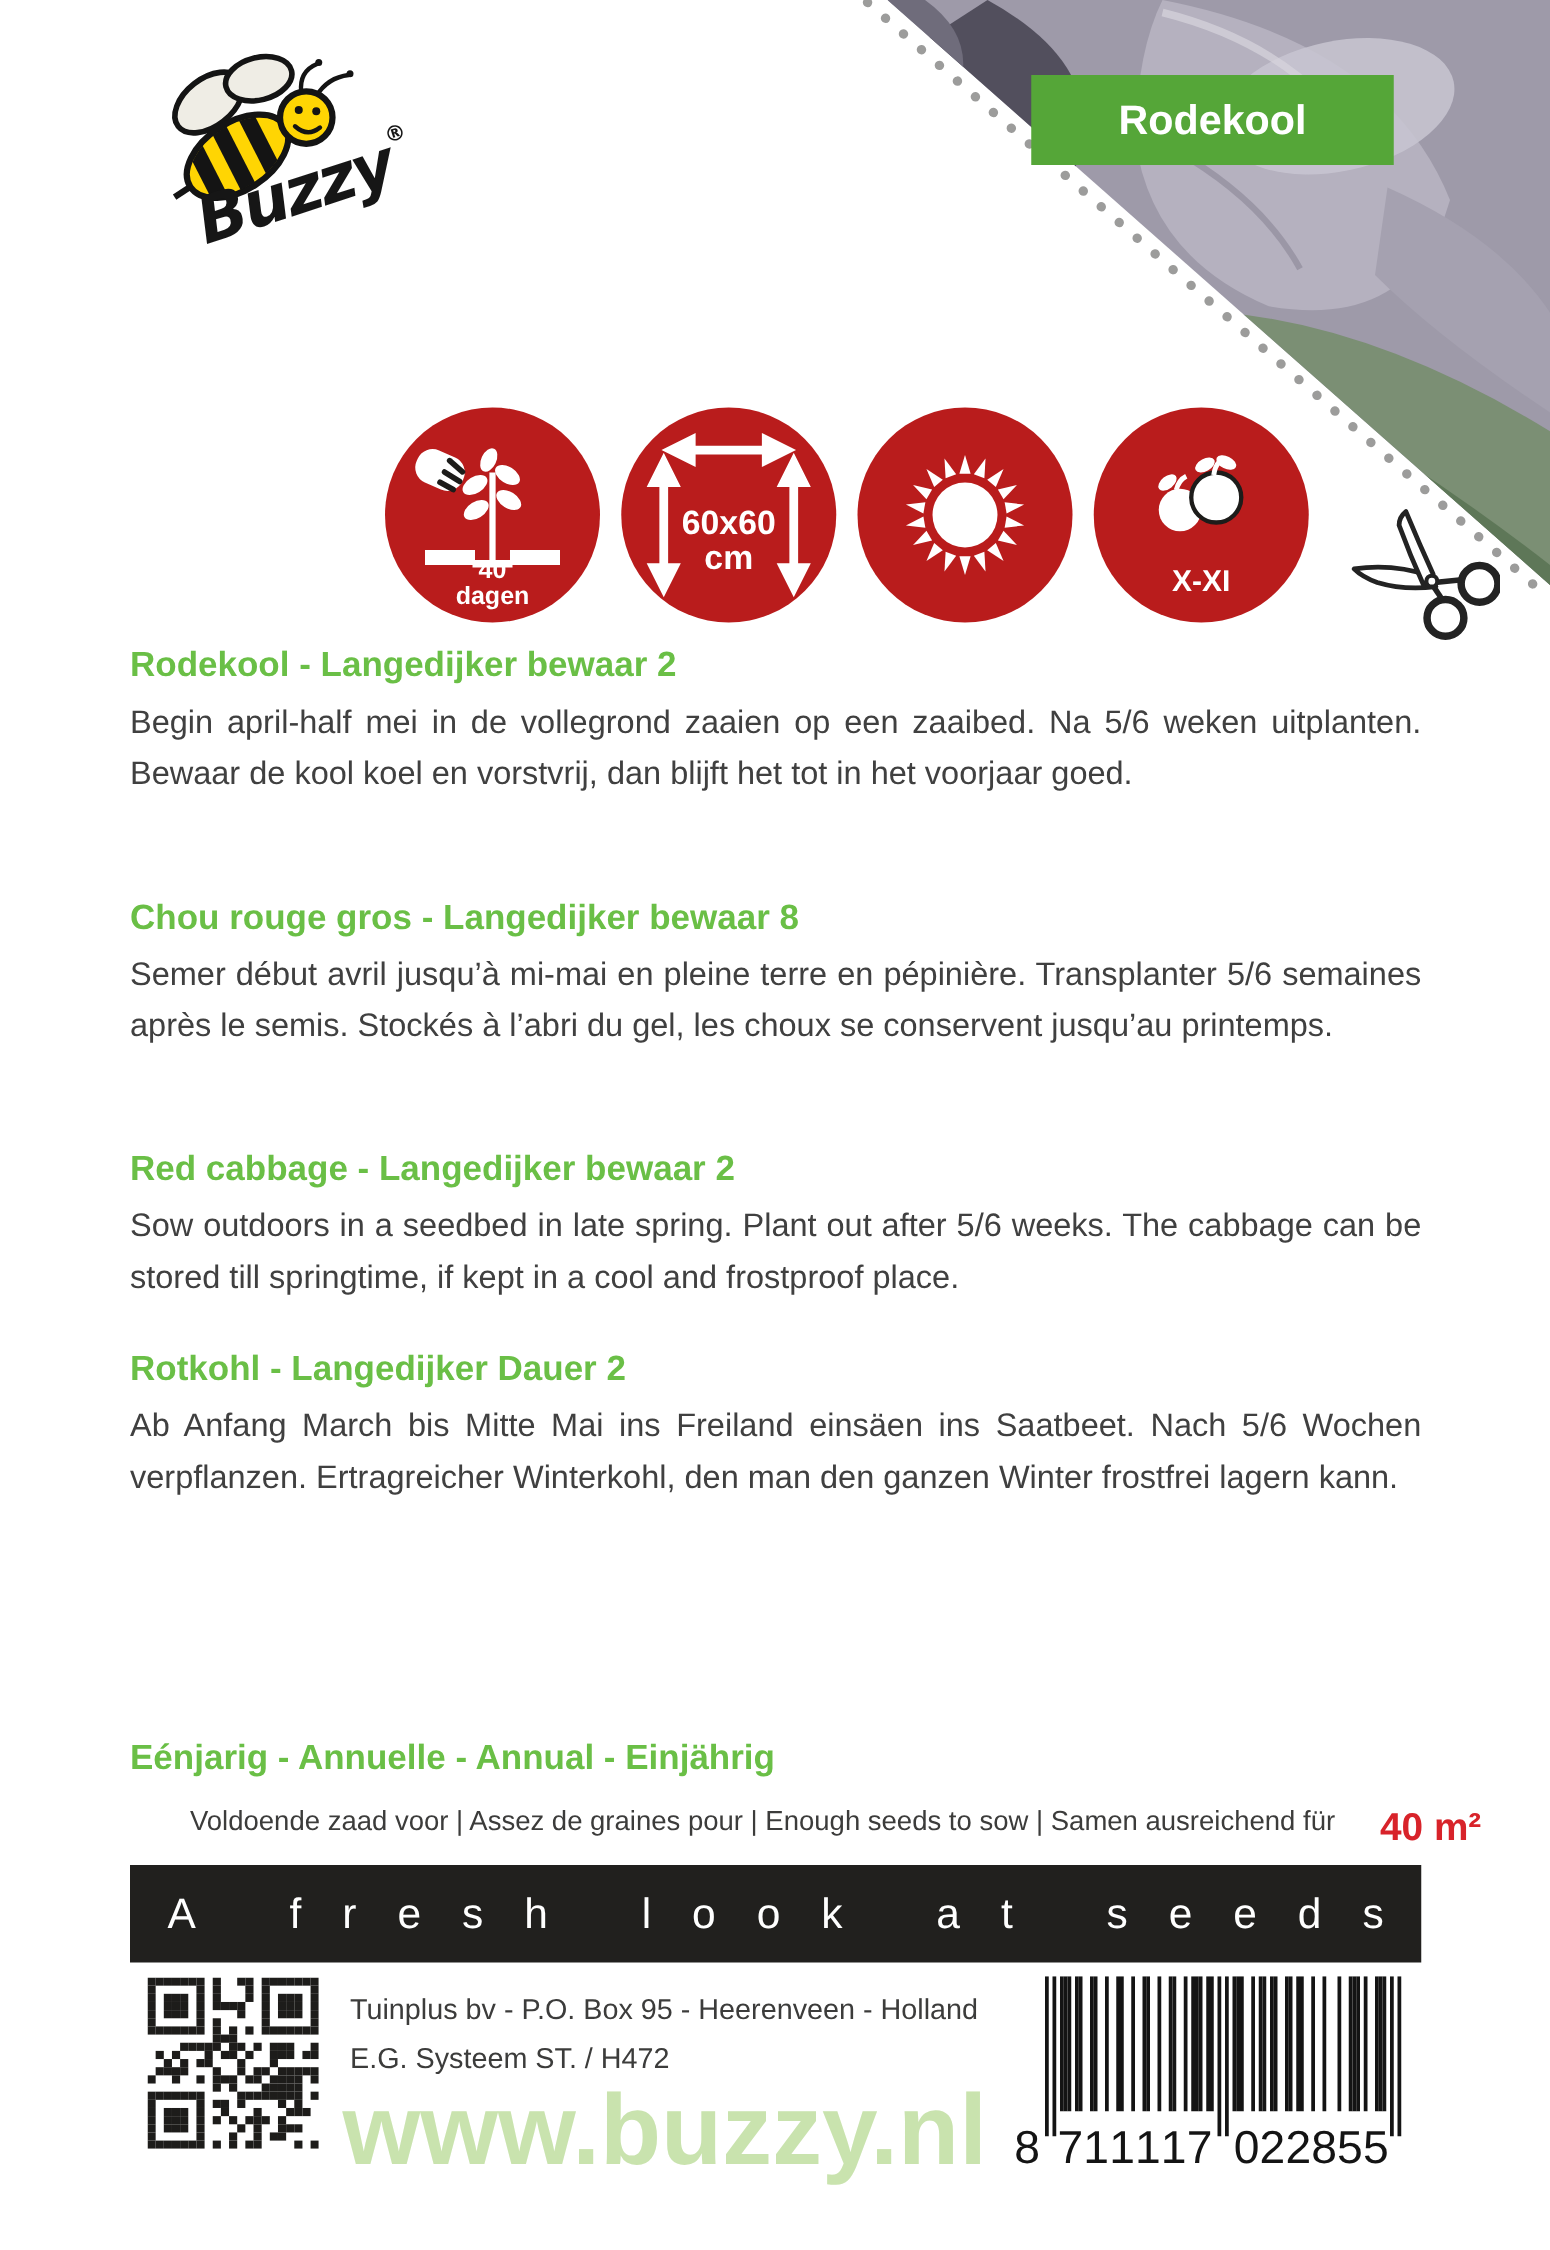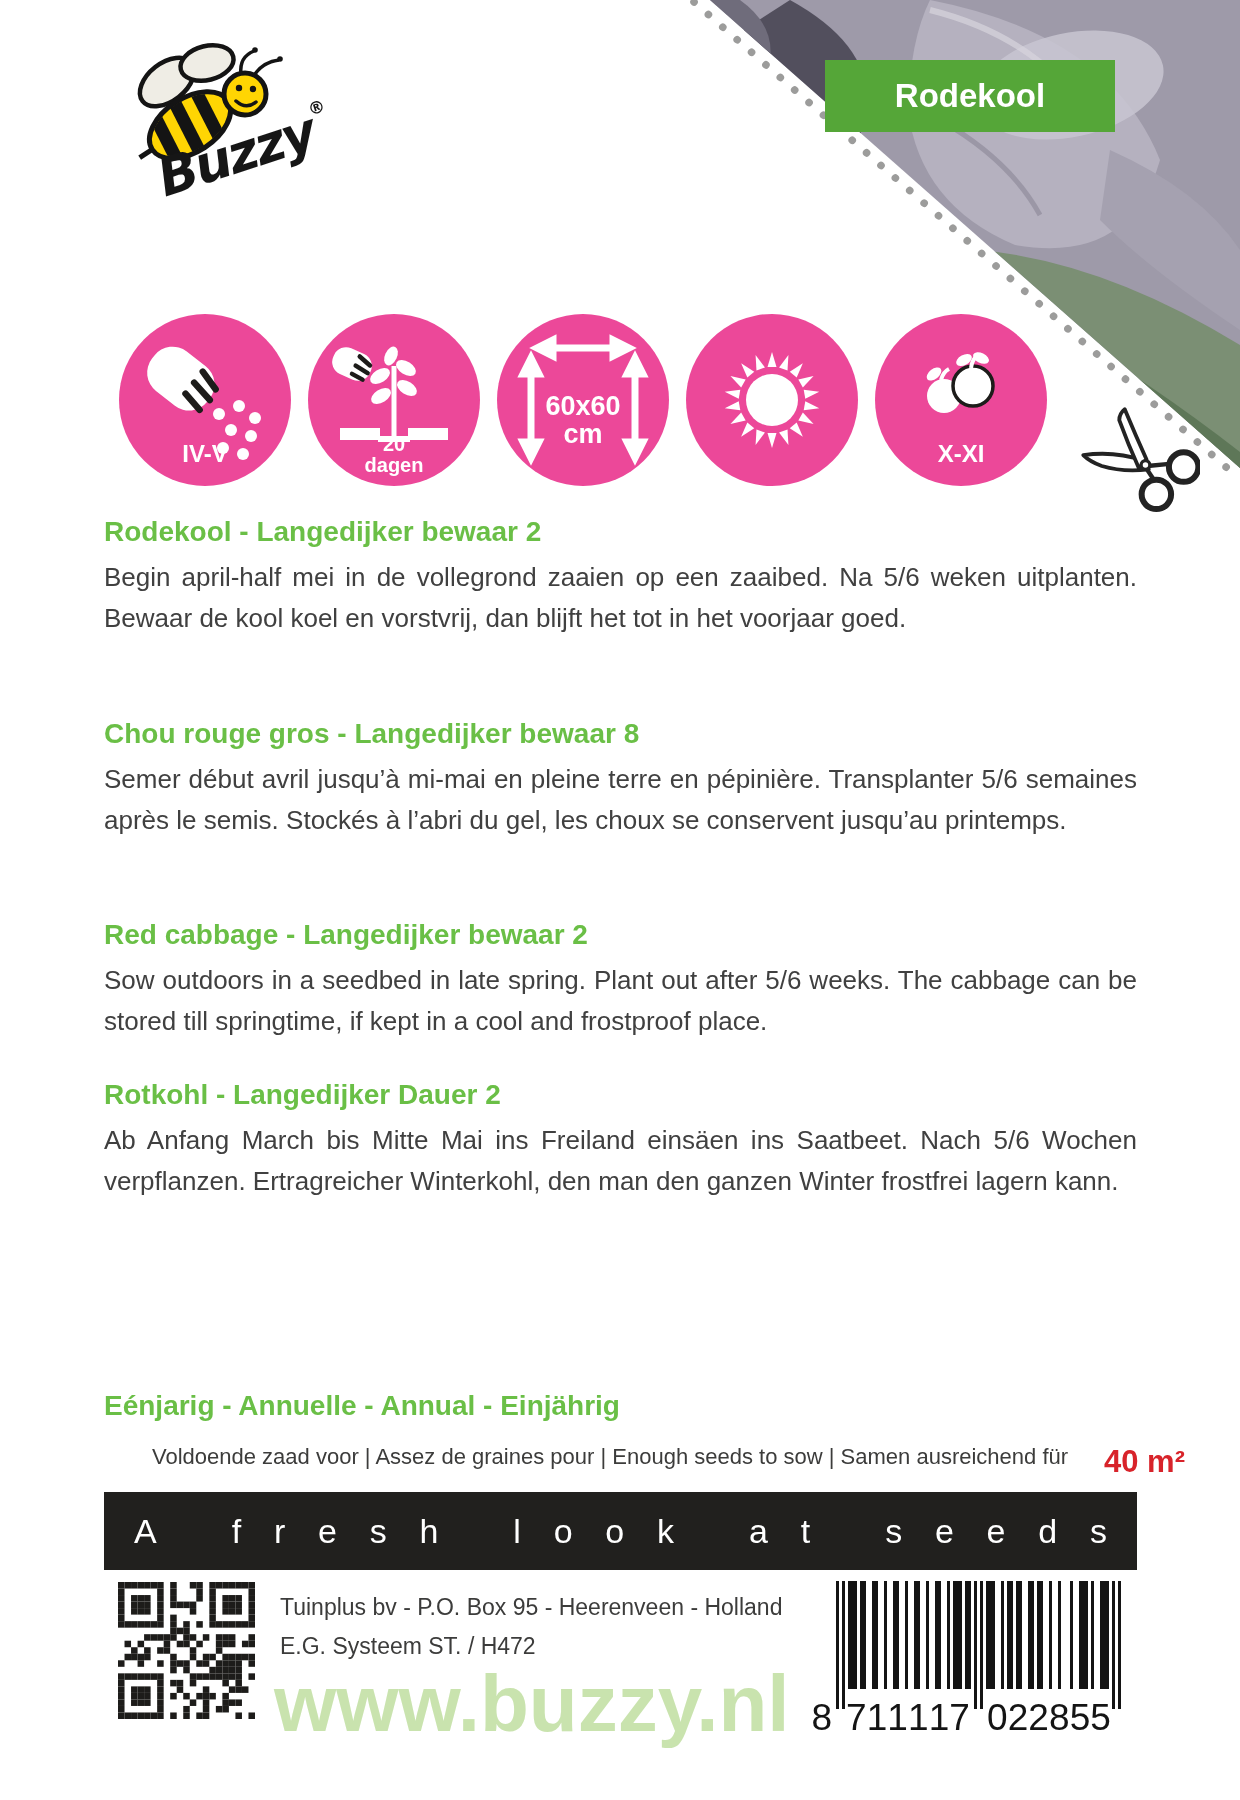--- a/index.html
+++ b/index.html
@@ -20,22 +20,22 @@
   .logo svg{position:absolute;left:0;top:0;}
   .logo-text{position:absolute;left:60px;top:96px;transform:rotate(-18deg);
              font-family:"DejaVu Sans",sans-serif;font-style:italic;font-weight:bold;
              font-size:52px;letter-spacing:-2px;color:#161616;white-space:nowrap;}
   .logo-text sup{font-size:17px;font-style:normal;letter-spacing:0;position:relative;top:-14px;left:2px;}
 
   
   .scissors{position:absolute;left:1080px;top:406px;width:120px;height:120px;}
 
   
-  .icon-circle{position:absolute;top:314px;width:172px;height:172px;border-radius:50%;
-               background:#ec4899;}
+  .icon-circle{position:absolute;top:326px;width:172px;height:172px;border-radius:50%;
+               background:#b91c1c;}
   .icon-circle svg{position:absolute;left:0;top:0;width:172px;height:172px;}
   .icon-label{position:absolute;left:0;right:0;text-align:center;color:#fff;font-weight:bold;}
   .lbl-one{bottom:18px;font-size:24px;}
   .lbl-two{bottom:10px;font-size:20px;line-height:21px;}
   .lbl-mid{top:78px;font-size:27px;line-height:28px;}
 
   
   .section{position:absolute;left:104px;width:1033px;}
   .section h3{margin:0 0 9px 0;font-size:28px;font-weight:bold;color:#6abf46;}
   .section p{margin:0;font-size:26px;line-height:41px;color:#404040;text-align:justify;}
@@ -125,42 +125,20 @@
   <svg class="scissors" viewBox="0 0 110 110">
     <path d="M3 45 Q32 41 58 50 L63 58 Q40 61 20 55 Q9 51 3 45 Z" fill="#fff" stroke="#232323" stroke-width="3.5" stroke-linejoin="round"></path>
     <path d="M41 3 Q51 27 61 49 L54 57 Q44 35 36 13 Q36 7 41 3 Z" fill="#fff" stroke="#232323" stroke-width="3.5" stroke-linejoin="round"></path>
     <circle cx="70" cy="81" r="13.5" fill="none" stroke="#232323" stroke-width="5.5"></circle>
     <circle cx="95" cy="56" r="13.5" fill="none" stroke="#232323" stroke-width="5.5"></circle>
     <line x1="60" y1="56" x2="68" y2="68" stroke="#232323" stroke-width="4"></line>
     <line x1="62" y1="55" x2="82" y2="53" stroke="#232323" stroke-width="4"></line>
     <circle cx="60" cy="54" r="4" fill="#fff" stroke="#232323" stroke-width="3"></circle>
   </svg>
 
-  <div class="icon-circle" style="left:119px">
-    <svg viewBox="-86 -86 172 172">
-      <g transform="translate(-24,-20) rotate(38)">
-        <rect x="-36" y="-26" width="70" height="50" rx="23" fill="#fff"></rect>
-        <g stroke="#1d1c1a" stroke-width="6.5" stroke-linecap="round">
-          <line x1="12" y1="-20" x2="33" y2="-14"></line>
-          <line x1="12" y1="-6" x2="35" y2="-2"></line>
-          <line x1="12" y1="8" x2="33" y2="12"></line>
-        </g>
-      </g>
-      <g fill="#fff">
-        <circle cx="14" cy="14" r="6"></circle>
-          <circle cx="34" cy="6" r="6"></circle>
-        <circle cx="50" cy="18" r="6"></circle>
-          <circle cx="26" cy="30" r="6"></circle>
-        <circle cx="46" cy="36" r="6"></circle>
-          <circle cx="18" cy="48" r="6"></circle>
-        <circle cx="38" cy="54" r="6"></circle>
-      </g>
-    </svg>
-    <div class="icon-label lbl-one">IV-V</div>
-  </div>
 
   <div class="icon-circle" style="left:308px">
     <svg viewBox="-86 -86 172 172">
       <rect x="-54" y="28" width="40" height="12" fill="#fff"></rect>
       <rect x="14" y="28" width="40" height="12" fill="#fff"></rect>
       <rect x="-16" y="36" width="32" height="6" fill="#fff"></rect>
       <path d="M0 36 L0 -34" stroke="#fff" stroke-width="5"></path>
       <g fill="#fff">
         <ellipse cx="-13" cy="-4" rx="11" ry="6.5" transform="rotate(-32 -13 -4)"></ellipse>
         <ellipse cx="13" cy="-12" rx="11" ry="6.5" transform="rotate(32 13 -12)"></ellipse>
@@ -170,21 +148,21 @@
       </g>
       <g transform="translate(-42,-36) rotate(24)">
         <rect x="-20" y="-14" width="40" height="28" rx="13" fill="#fff"></rect>
         <g stroke="#1d1c1a" stroke-width="4.5" stroke-linecap="round">
           <line x1="4" y1="-10" x2="17" y2="-6"></line>
           <line x1="4" y1="0" x2="18" y2="2"></line>
           <line x1="4" y1="9" x2="16" y2="10"></line>
         </g>
       </g>
     </svg>
-    <div class="icon-label lbl-two"><span>20</span><br><span>dagen</span></div>
+    <div class="icon-label lbl-two"><span>40</span><br><span>dagen</span></div>
   </div>
 
   <div class="icon-circle" style="left:497px">
     <svg viewBox="-86 -86 172 172">
       <g stroke="#fff" stroke-width="7" fill="#fff">
         <line x1="-30" y1="-52" x2="30" y2="-52"></line>
         <polygon points="-30,-60 -30,-44 -46,-52"></polygon>
         <polygon points="30,-60 30,-44 46,-52"></polygon>
         <line x1="-52" y1="-26" x2="-52" y2="42"></line>
         <polygon points="-60,-26 -44,-26 -52,-42"></polygon>

